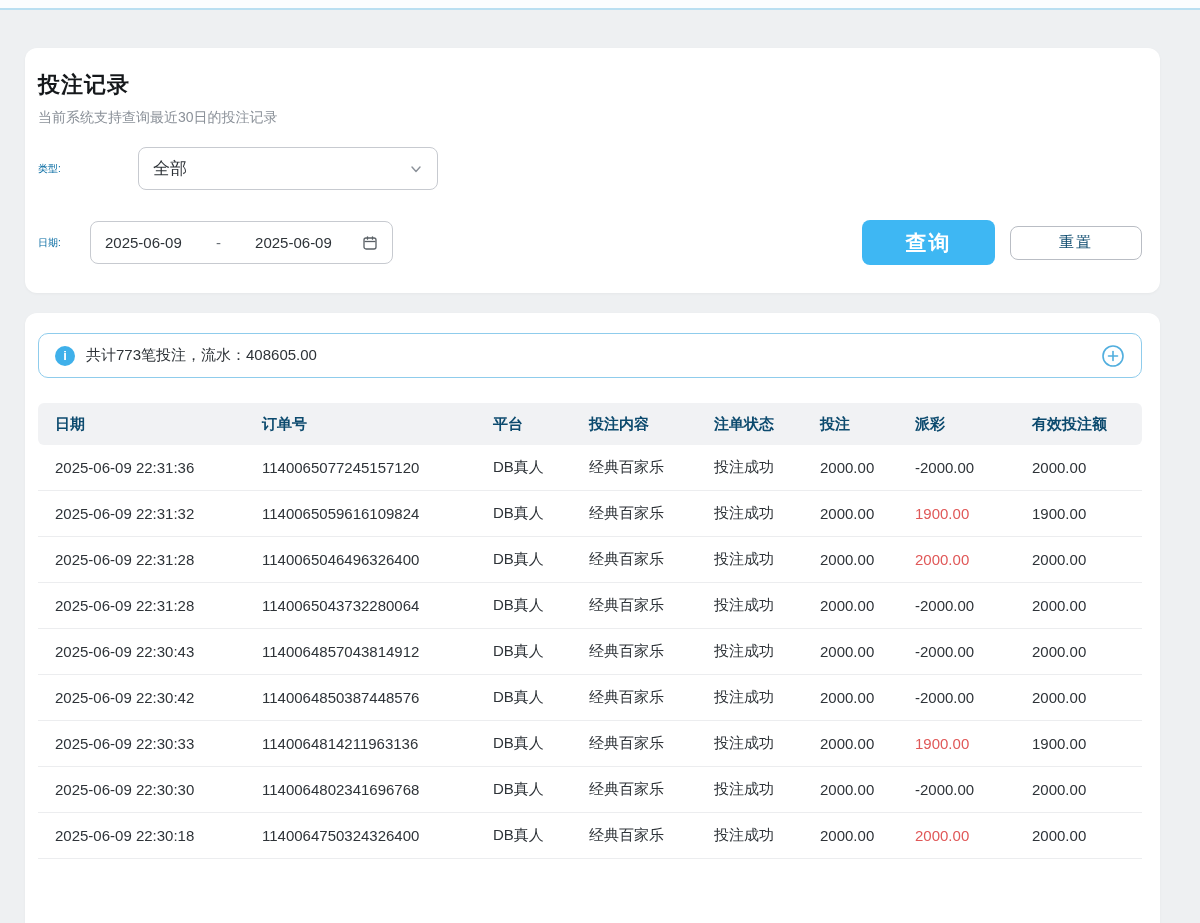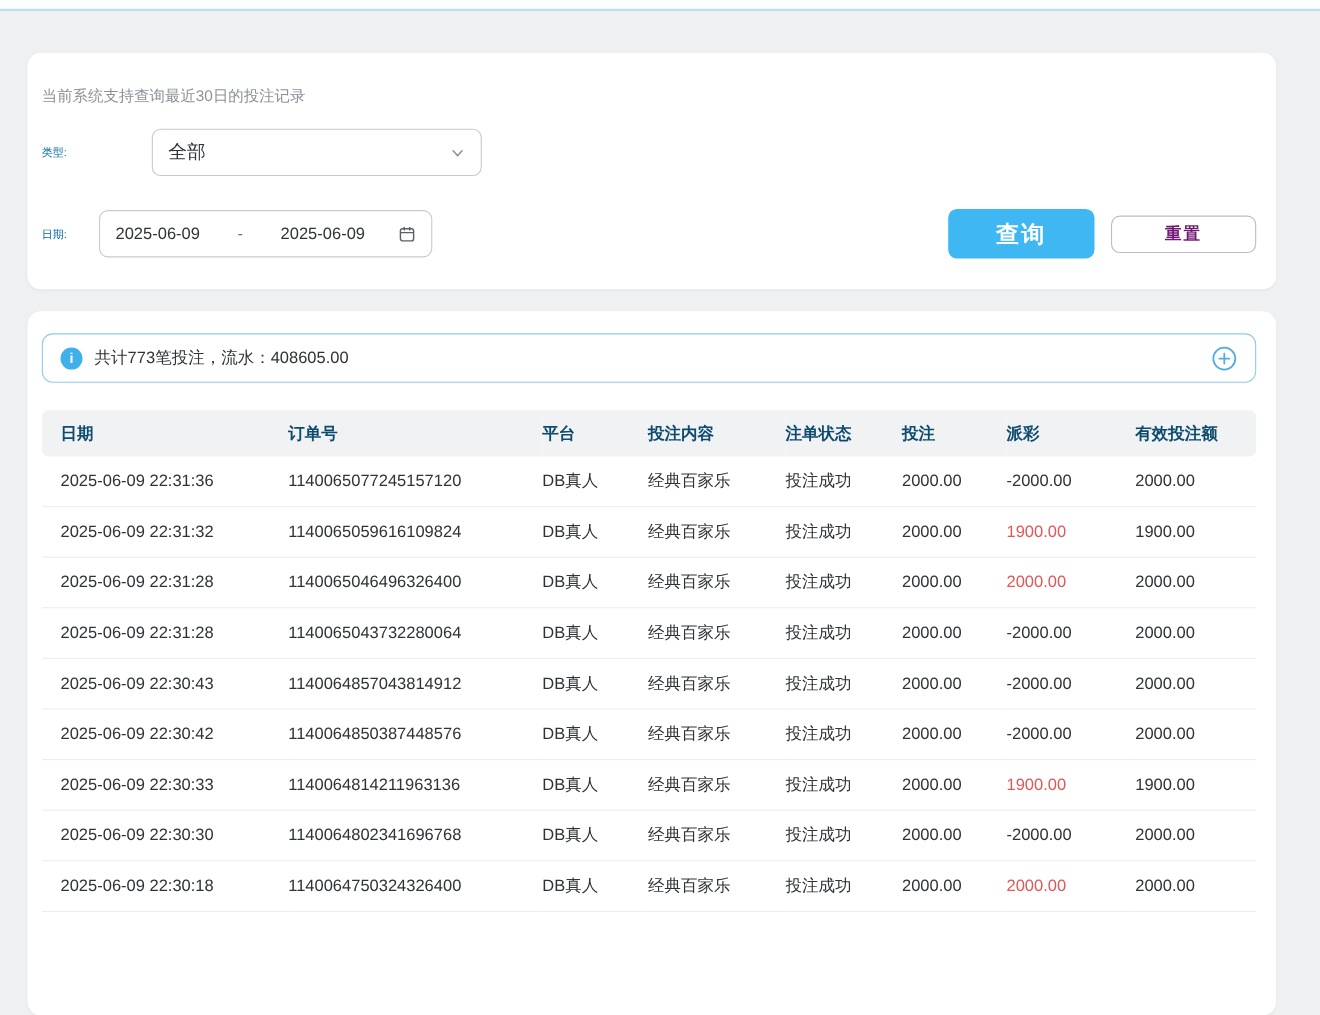--- a/index.html
+++ b/index.html
@@ -38,21 +38,21 @@
   .qr-btn:first-child { border-left:none; border-radius:7px 0 0 7px; }
   .qr-btn:last-child { border-radius:0 7px 7px 0; }
   .qr-btn.active { position:relative; z-index:1; border:1px solid var(--qr-active,#79d2f0);
                    margin:-1px; height:45px; border-radius:2px; }
 
   .actions { margin-left:auto; display:flex; align-items:center; }
   .btn-primary { width:133px; height:45px; background:var(--accent,#3eb7f3); color:#fff;
                  font-weight:bold; font-size:21px; border:none; border-radius:8px;
                  cursor:pointer; font-family:inherit; letter-spacing:2px; }
   .btn-reset { width:132px; height:34px; background:#fff; border:1px solid #b9bdc4;
-               border-radius:8px; font-weight:bold; font-size:15px; color:#701a75;
+               border-radius:8px; font-weight:normal; font-size:15px; color:#0c4a6e;
                margin-left:15px; cursor:pointer; font-family:inherit; letter-spacing:2px; }
 
   
   .table-card { margin-top:20px; padding:20px 18px 0 13px; height:640px; }
 
   .info-bar { border:1px solid var(--info-border,#8fccec); border-radius:10px; height:45px;
               display:flex; align-items:center; padding:0 16px; }
   .info-icon { width:20px; height:20px; border-radius:50%; background:var(--info-icon,#3fb0ea);
                color:#fff; font-size:13px; font-weight:bold; display:flex; align-items:center;
                justify-content:center; flex:0 0 20px; }
@@ -71,20 +71,21 @@
   td.red { color:var(--neg-red,#e05858); }
 </style>
 </head>
 <body>
 
 <div class="page">
 
   <div class="topbar"></div>
 
   <div class="card filter-card">
+    <div class="title">投注记录</div>
     <div class="subtitle">当前系统支持查询最近30日的投注记录</div>
 
     <div class="filter-row type-row">
       <span class="flabel">类型:</span>
       <div class="select">
         <span>全部</span>
         <svg class="chev" viewBox="0 0 14 14">
           <polyline points="3,5 7,9.5 11,5" fill="none" stroke="#8b9199" stroke-width="1.4" stroke-linecap="round" stroke-linejoin="round"></polyline>
         </svg>
       </div>

